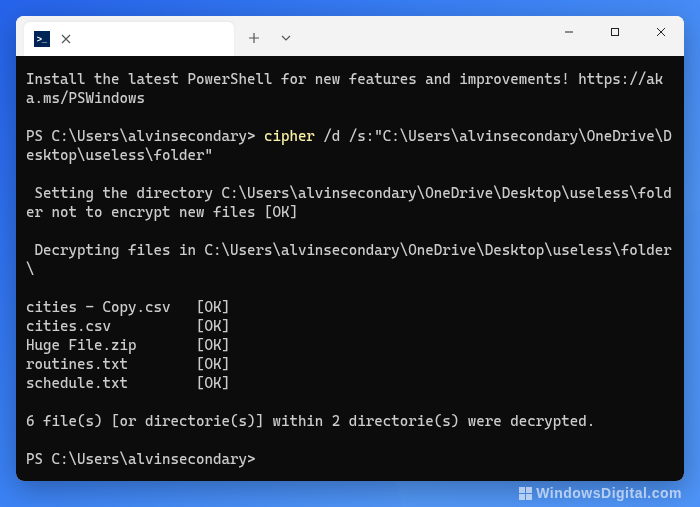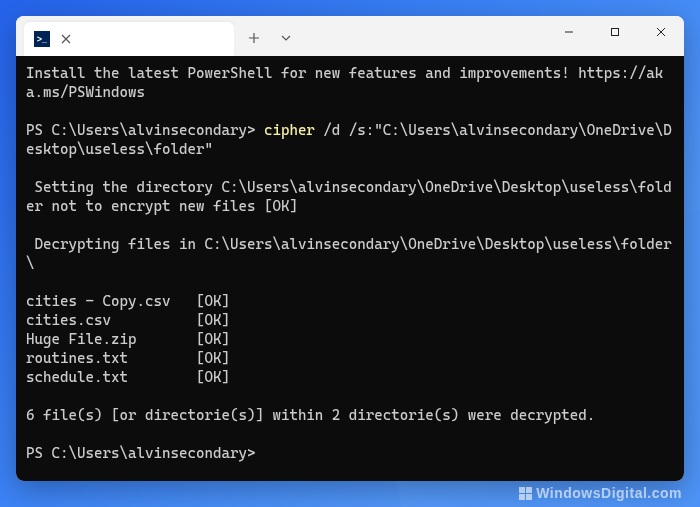--- a/index.html
+++ b/index.html
@@ -129,21 +129,21 @@
     cursor: pointer;
     color: #222;
   }
   .terminal {
     flex: 1;
     background: #0c0c0c;
     color: #cccccc;
     font-family: "Cascadia Mono", Consolas, monospace;
     font-size: 14.5px;
     line-height: 19px;
-    padding: 8px 10px;
+    padding: 14px 10px;
     white-space: pre-wrap;
     word-break: break-all;
     overflow: hidden;
   }
   .cmd { color: #f9f1a5; }
   .watermark {
     position: absolute;
     right: 18px;
     bottom: 6px;
     color: rgba(255,255,255,0.6);

